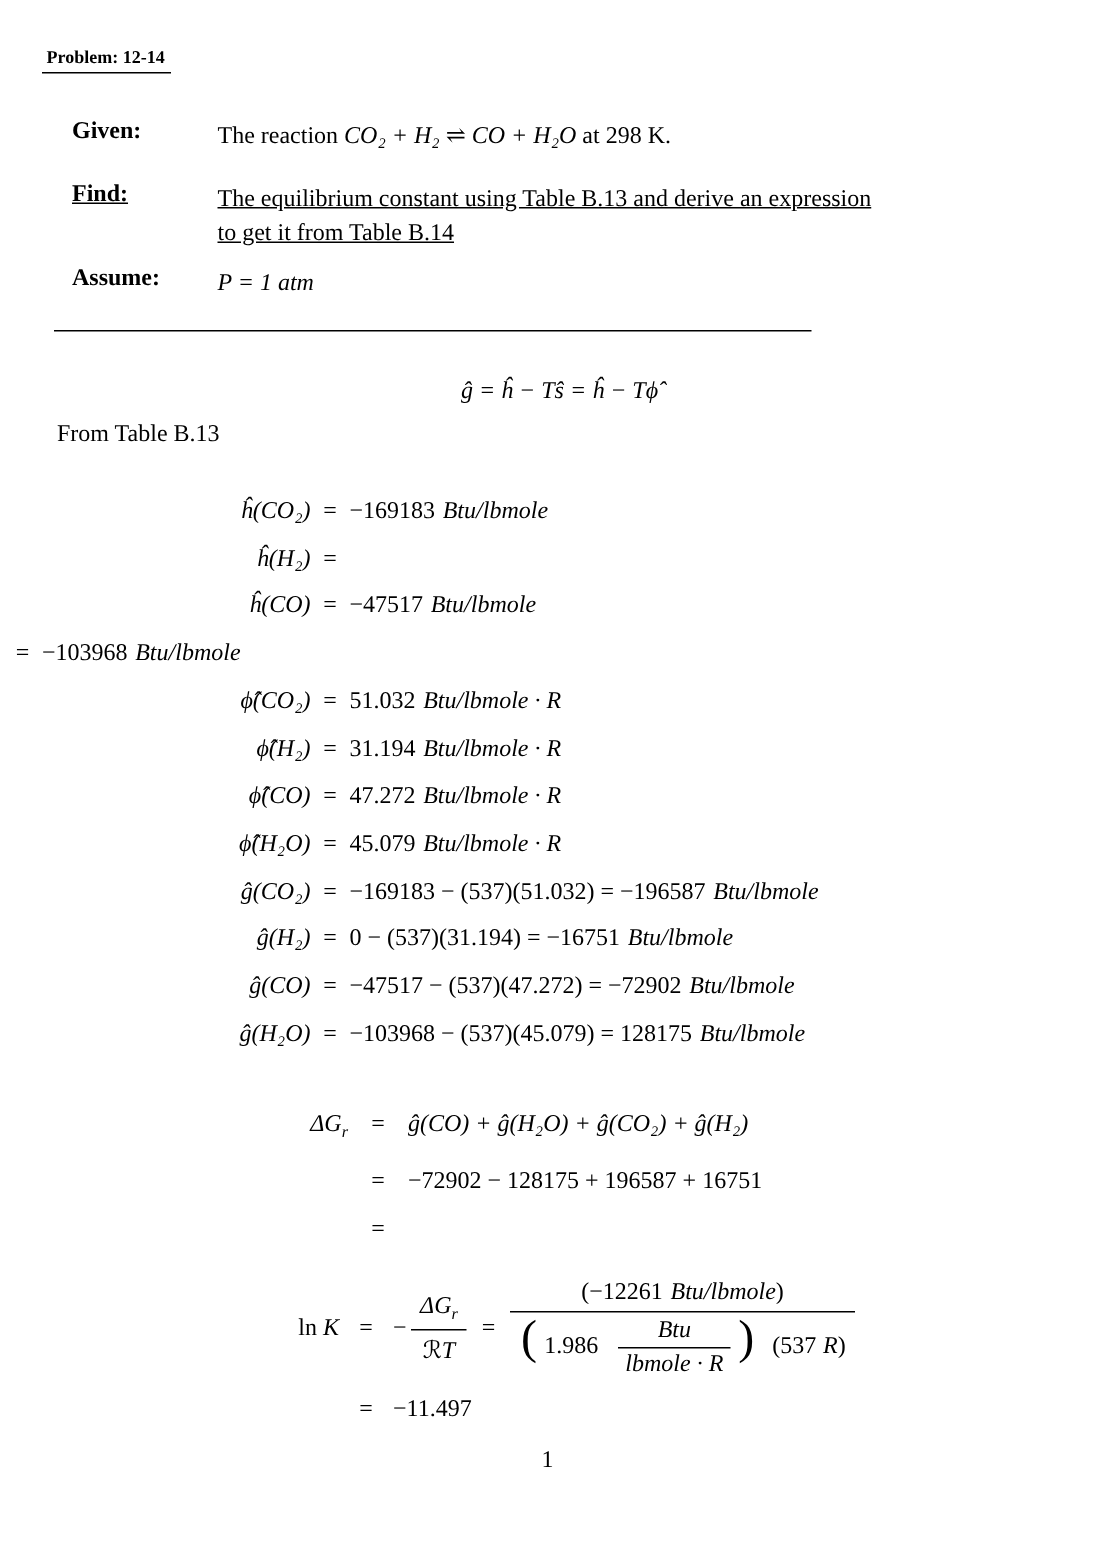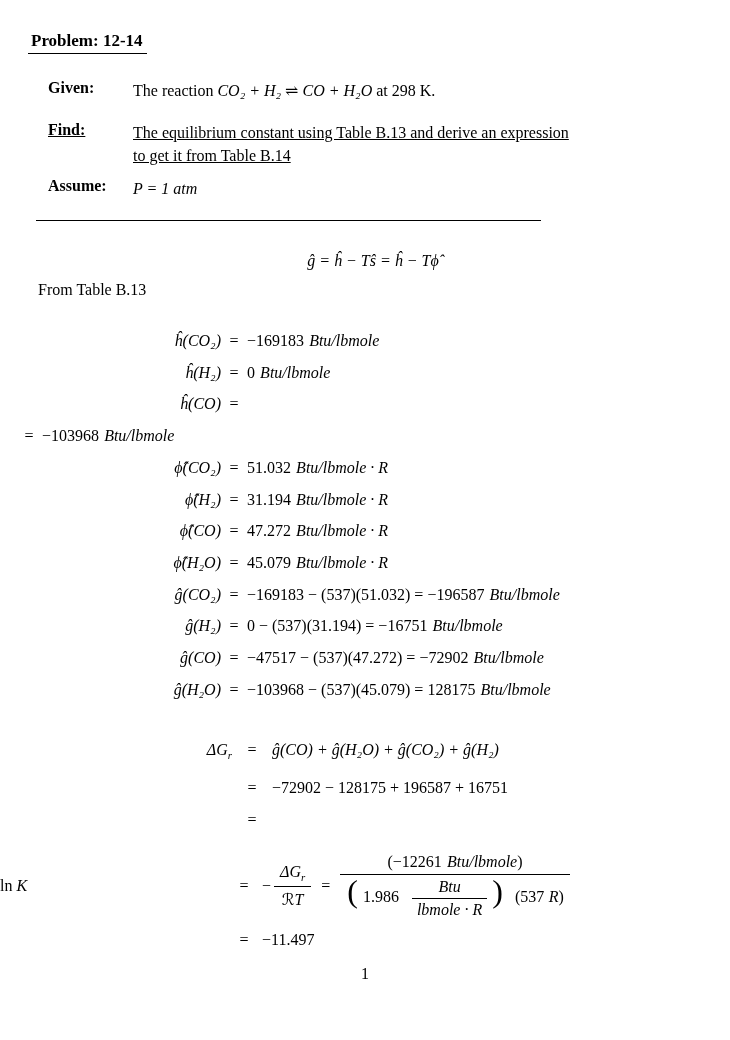--- a/index.html
+++ b/index.html
@@ -4,52 +4,52 @@
 <style>
   html,body { margin:0; padding:0; background:#ffffff; }
   .page {
     position:relative; width:730px; height:1040px; background:#ffffff;
     font-family:"Liberation Serif","DejaVu Serif","DejaVu Sans",serif;
     font-size:16px; color:#000; overflow:hidden;
   }
   .it { font-style:italic; }
   .rm { font-style:normal; }
 
-  .title { position:absolute; left:28px; top:31px; font-size:17px; font-weight:bold; }
+  .title { position:absolute; left:28px; top:31px; font-size:12px; font-weight:bold; }
   .title .u { display:inline-block; border-bottom:1.8px solid #000; padding:0 4px 2px 3px; }
 
-  .meta { position:absolute; left:48px; display:flex; width:640px; }
+  .meta { position:absolute; left:48px; display:flex; width:640px;gap:12px; }
   .meta-given { top:79px; }
   .meta-find { top:121px;text-decoration:underline; }
   .meta-assume { top:177px; }
   .meta .label { flex:none; width:85px; font-weight:bold; }
   .meta .content { line-height:23px; }
 
   .rule { position:absolute; left:36px; top:220px; width:505px; height:0; border-top:1.8px solid #000; }
 
   .gibbs { position:absolute; left:8px; top:252px; width:730px; text-align:center; font-style:italic; }
   .tableref { position:absolute; left:38px; top:281px; }
 
-  .props { position:absolute; left:16px; top:325px; width:702px; }
+  .props { position:absolute; left:2px; top:325px; width:702px; }
   .prow { display:flex; line-height:31.7px; }
   .prow .lhs { flex:none; width:205px; text-align:right; font-style:italic; }
   .prow .peq { flex:none; width:26px; text-align:center; }
   .prow .rhs { flex:1; text-align:left; }
   .unit { font-style:italic; margin-left:0.32em; }
 
   .dg { position:absolute; left:0; top:734px; width:730px; }
   .dgrow { display:flex; line-height:32.4px; }
   .dgrow .lhs { flex:none; width:232px; text-align:right; font-style:italic; }
   .dgrow .deq { flex:none; width:40px; text-align:center; }
   .dgrow .rhs { flex:1; }
   sub { font-size:68%; }
 
   .lnk { position:absolute; left:0; top:850px; width:730px; }
   .lnkrow { display:flex; align-items:center; min-height:72px; }
-  .lnkrow .lhs { flex:none; width:226px; }
+  .lnkrow .lhs { flex:none; width:226px; text-align:right; }
   .lnkrow .lhs .it { margin-left:0.25em; }
   .lnkrow .leq { flex:none; width:36px; text-align:center; }
   .lnkrow .rhs { flex:1; display:flex; align-items:center; }
   .minus { margin-right:3px; }
   .eq2 { margin:0 10px; }
 
   .frac { display:inline-block; text-align:center; vertical-align:middle; }
   .frac .fnum { display:block; border-bottom:1.6px solid #000; padding:1px 6px 3px; }
   .frac .fden { display:block; padding:3px 6px 1px; }
   .fden-flex { display:flex; align-items:center; justify-content:center; padding-top:3px; }
@@ -100,25 +100,25 @@
 
   <div class="props">
     <div class="prow">
         <span class="lhs">ĥ(CO₂)</span>
         <span class="peq">=</span>
         <span class="rhs"><span class="rm">−169183</span><span class="unit">Btu/lbmole</span></span>
       </div>
     <div class="prow">
         <span class="lhs">ĥ(H₂)</span>
         <span class="peq">=</span>
-        <span class="rhs"><span class="rm">0</span><span class="unit">Btu/lbmole</span></span>
       </div>
     <div class="prow">
         <span class="lhs">ĥ(CO)</span>
         <span class="peq">=</span>
+        <span class="rhs"><span class="rm">−47517</span><span class="unit">Btu/lbmole</span></span>
       </div>
     <div class="prow">
         <span class="peq">=</span>
         <span class="rhs"><span class="rm">−103968</span><span class="unit">Btu/lbmole</span></span>
       </div>
     <div class="prow">
         <span class="lhs">ϕ̂(CO₂)</span>
         <span class="peq">=</span>
         <span class="rhs"><span class="rm">51.032</span><span class="unit">Btu/lbmole · R</span></span>
       </div>

